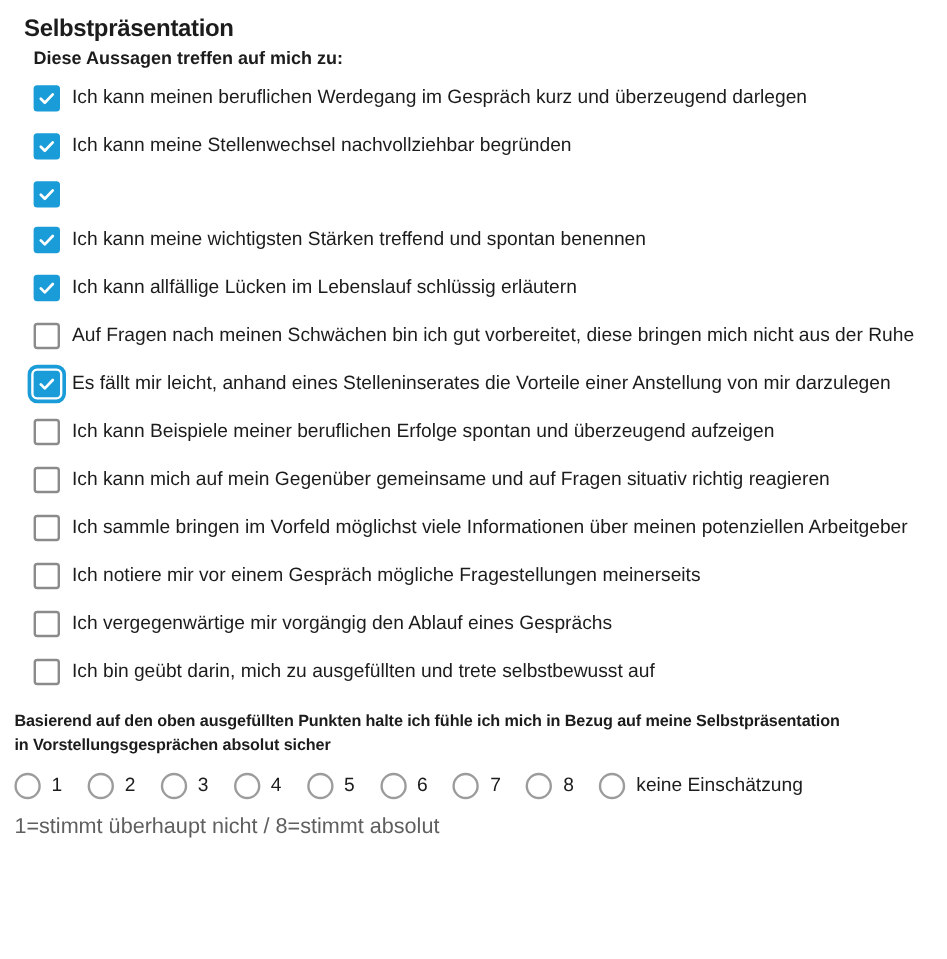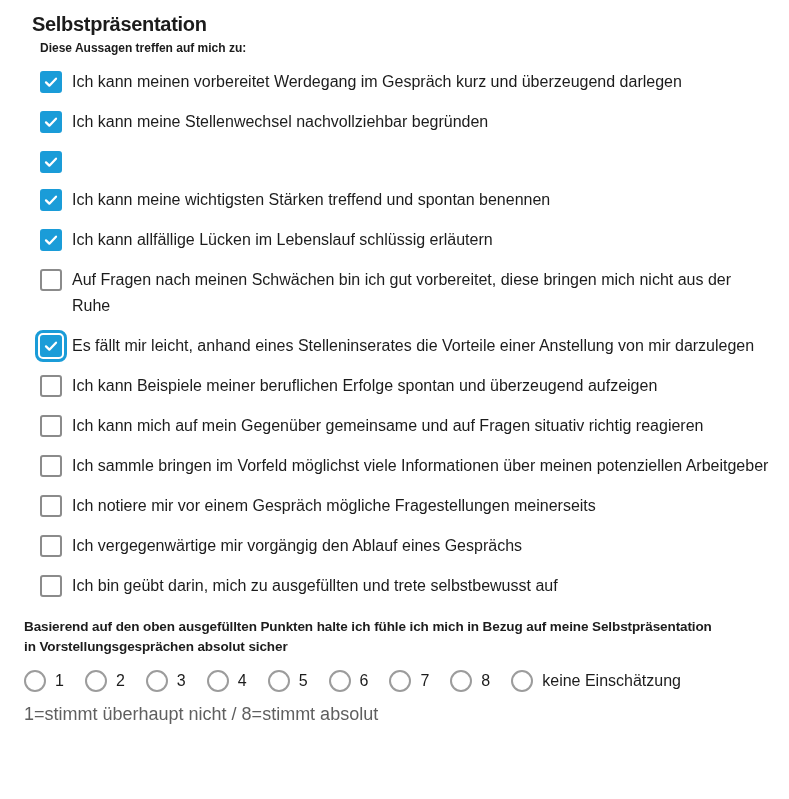--- a/index.html
+++ b/index.html
@@ -8,30 +8,30 @@
     --box-border:#8b8b8b;
     --radio-border:#9c9c9c;
     --footnote:#5f5f5f;
   }
   *{margin:0;padding:0;box-sizing:border-box;}
   html,body{width:789px;height:799px;background:#ffffff;overflow:hidden;}
   body{
     font-family:"Liberation Sans","DejaVu Sans",sans-serif;
     color:var(--text);
   }
-  .page{padding:12px 20px 0 24px;}
+  .page{padding:12px 20px 0 12px;}
   .title{
     font-size:20px;
     font-weight:800;
     letter-spacing:-0.3px;
     margin-left:8px;
     line-height:24px;
   }
   .subtitle{
-    font-size:12px;
+    font-size:15px;
     font-weight:700;
     margin:5px 0 13px 16px;
     line-height:15px;
   }
   .checkbox-list{margin-left:16px;}
   .row{
     display:flex;
     align-items:flex-start;
     gap:10px;
     margin-bottom:14px;
@@ -100,21 +100,21 @@
   <h1 class="title">Selbstpräsentation</h1>
   <div class="subtitle">Diese Aussagen treffen auf mich zu:</div>
 
   <div class="checkbox-list">
     <div class="row">
       <span class="box checked">
         <svg class="check" viewBox="0 0 24 24">
             <path d="M4.5 12.5l5 5L19.5 7" fill="none" stroke="#ffffff" stroke-width="3.4" stroke-linecap="round" stroke-linejoin="round"></path>
           </svg>
       </span>
-      <label class="lbl">Ich kann meinen vorbereitet Werdegang im Gespräch kurz und überzeugend darlegen</label>
+      <label class="lbl">Ich kann meinen beruflichen Werdegang im Gespräch kurz und überzeugend darlegen</label>
     </div>
     <div class="row">
       <span class="box checked">
         <svg class="check" viewBox="0 0 24 24">
             <path d="M4.5 12.5l5 5L19.5 7" fill="none" stroke="#ffffff" stroke-width="3.4" stroke-linecap="round" stroke-linejoin="round"></path>
           </svg>
       </span>
       <label class="lbl">Ich kann meine Stellenwechsel nachvollziehbar begründen</label>
     </div>
     <div class="row">

